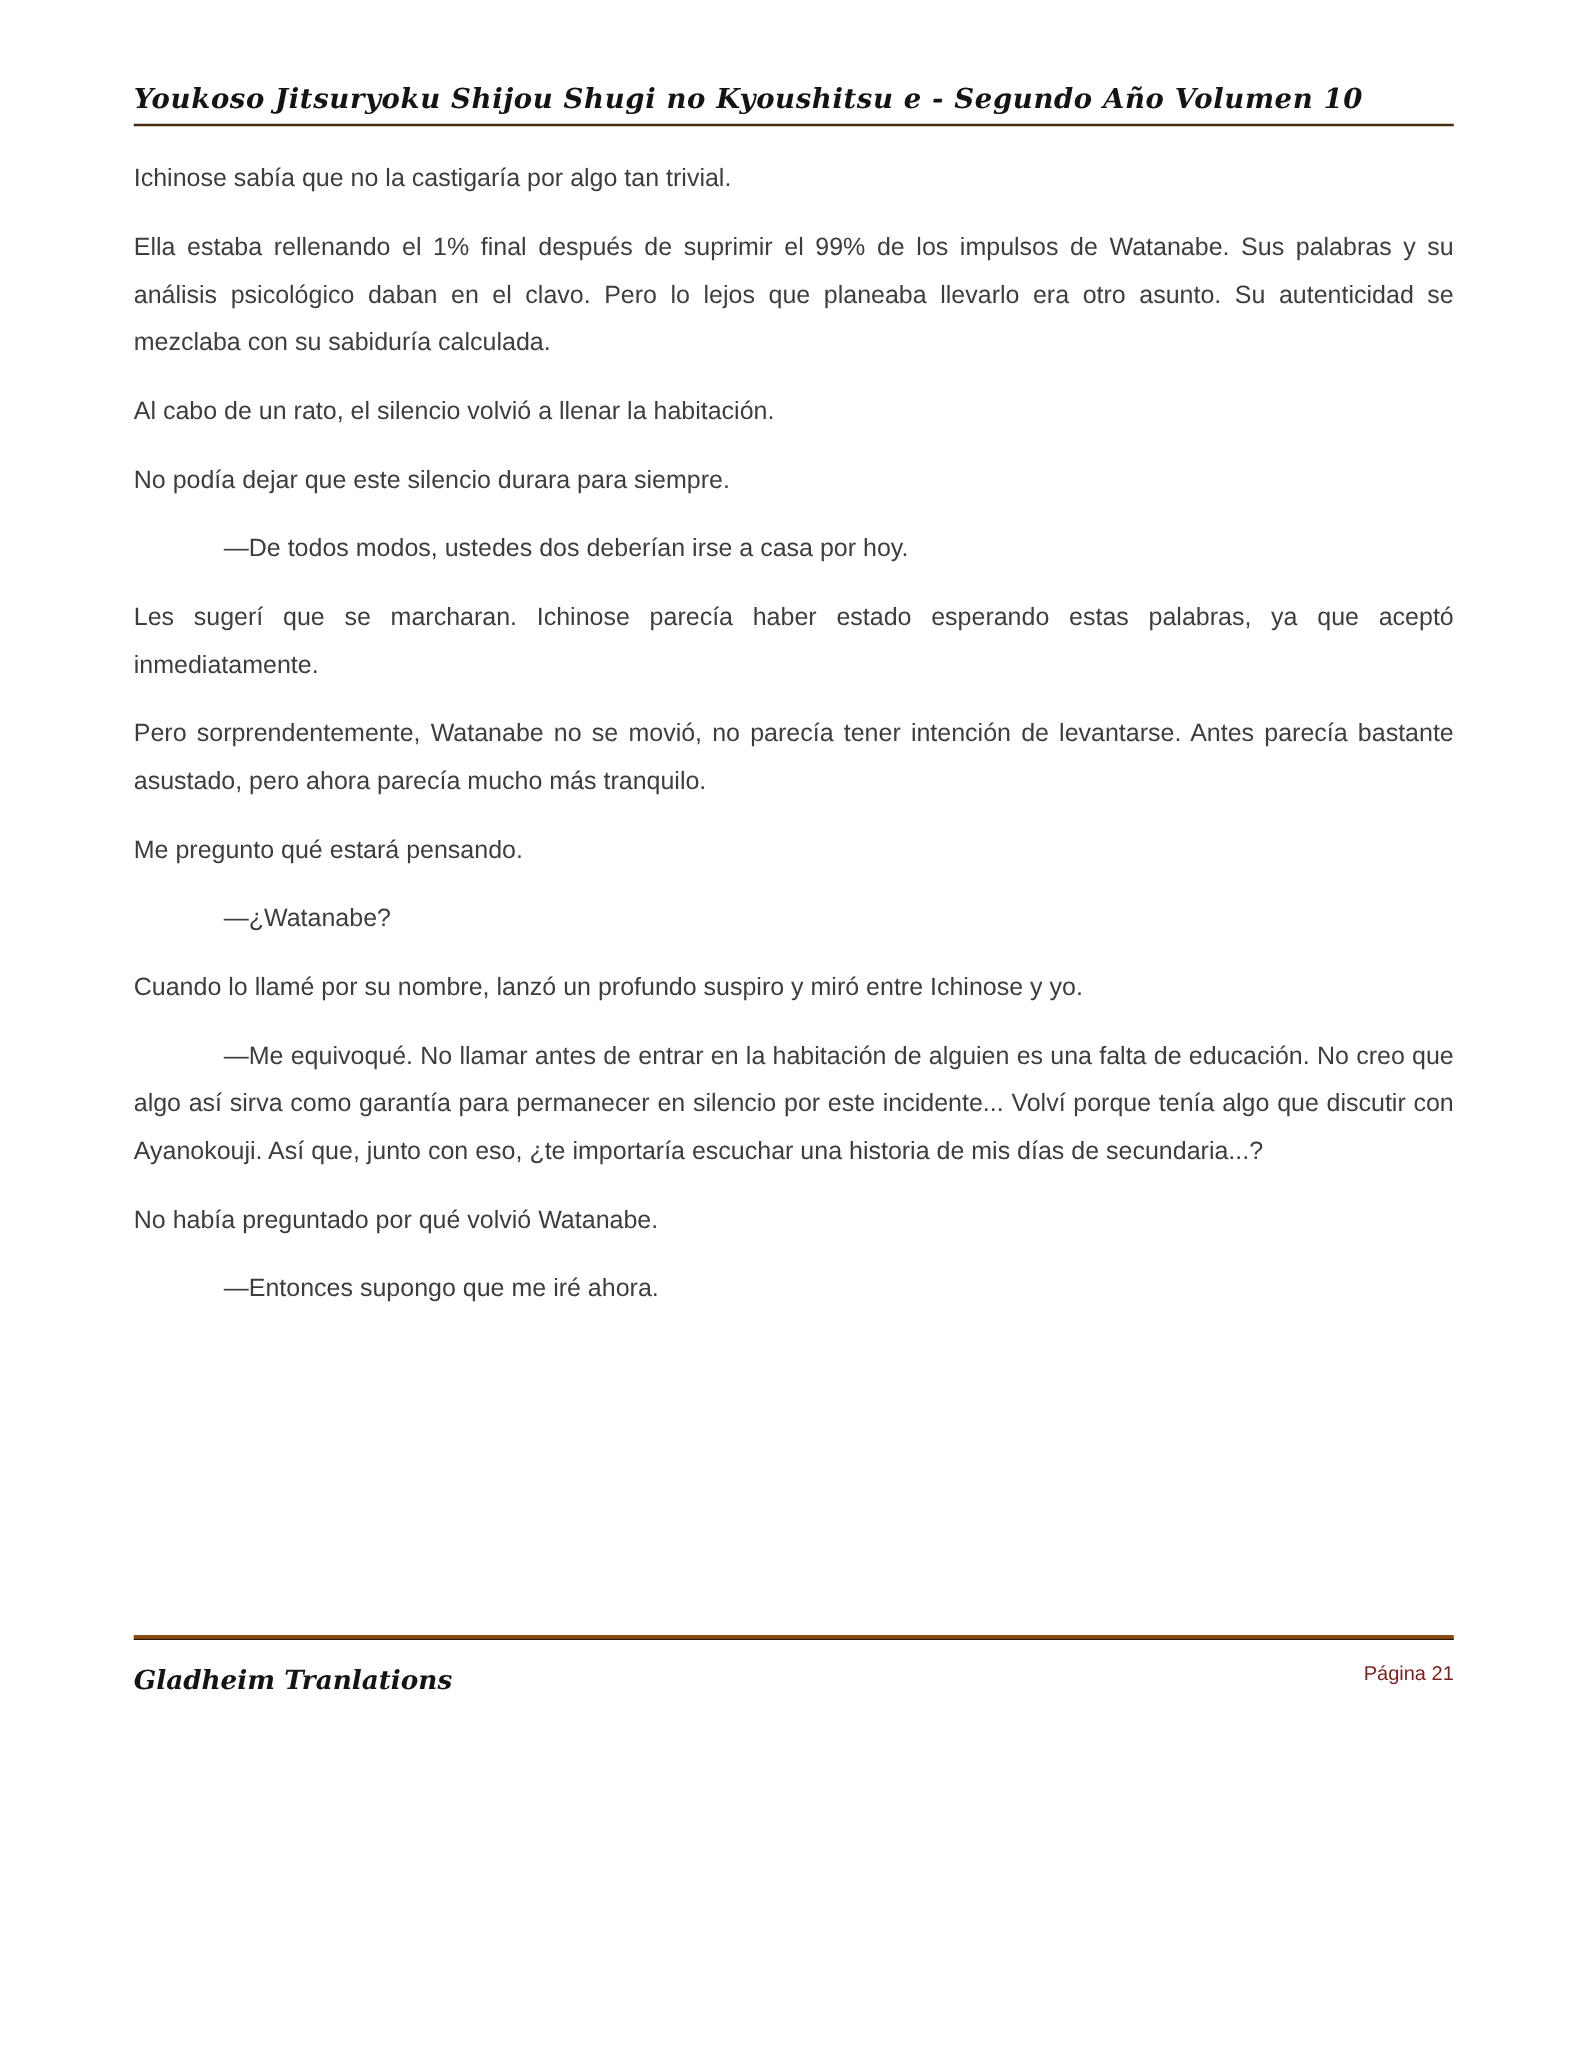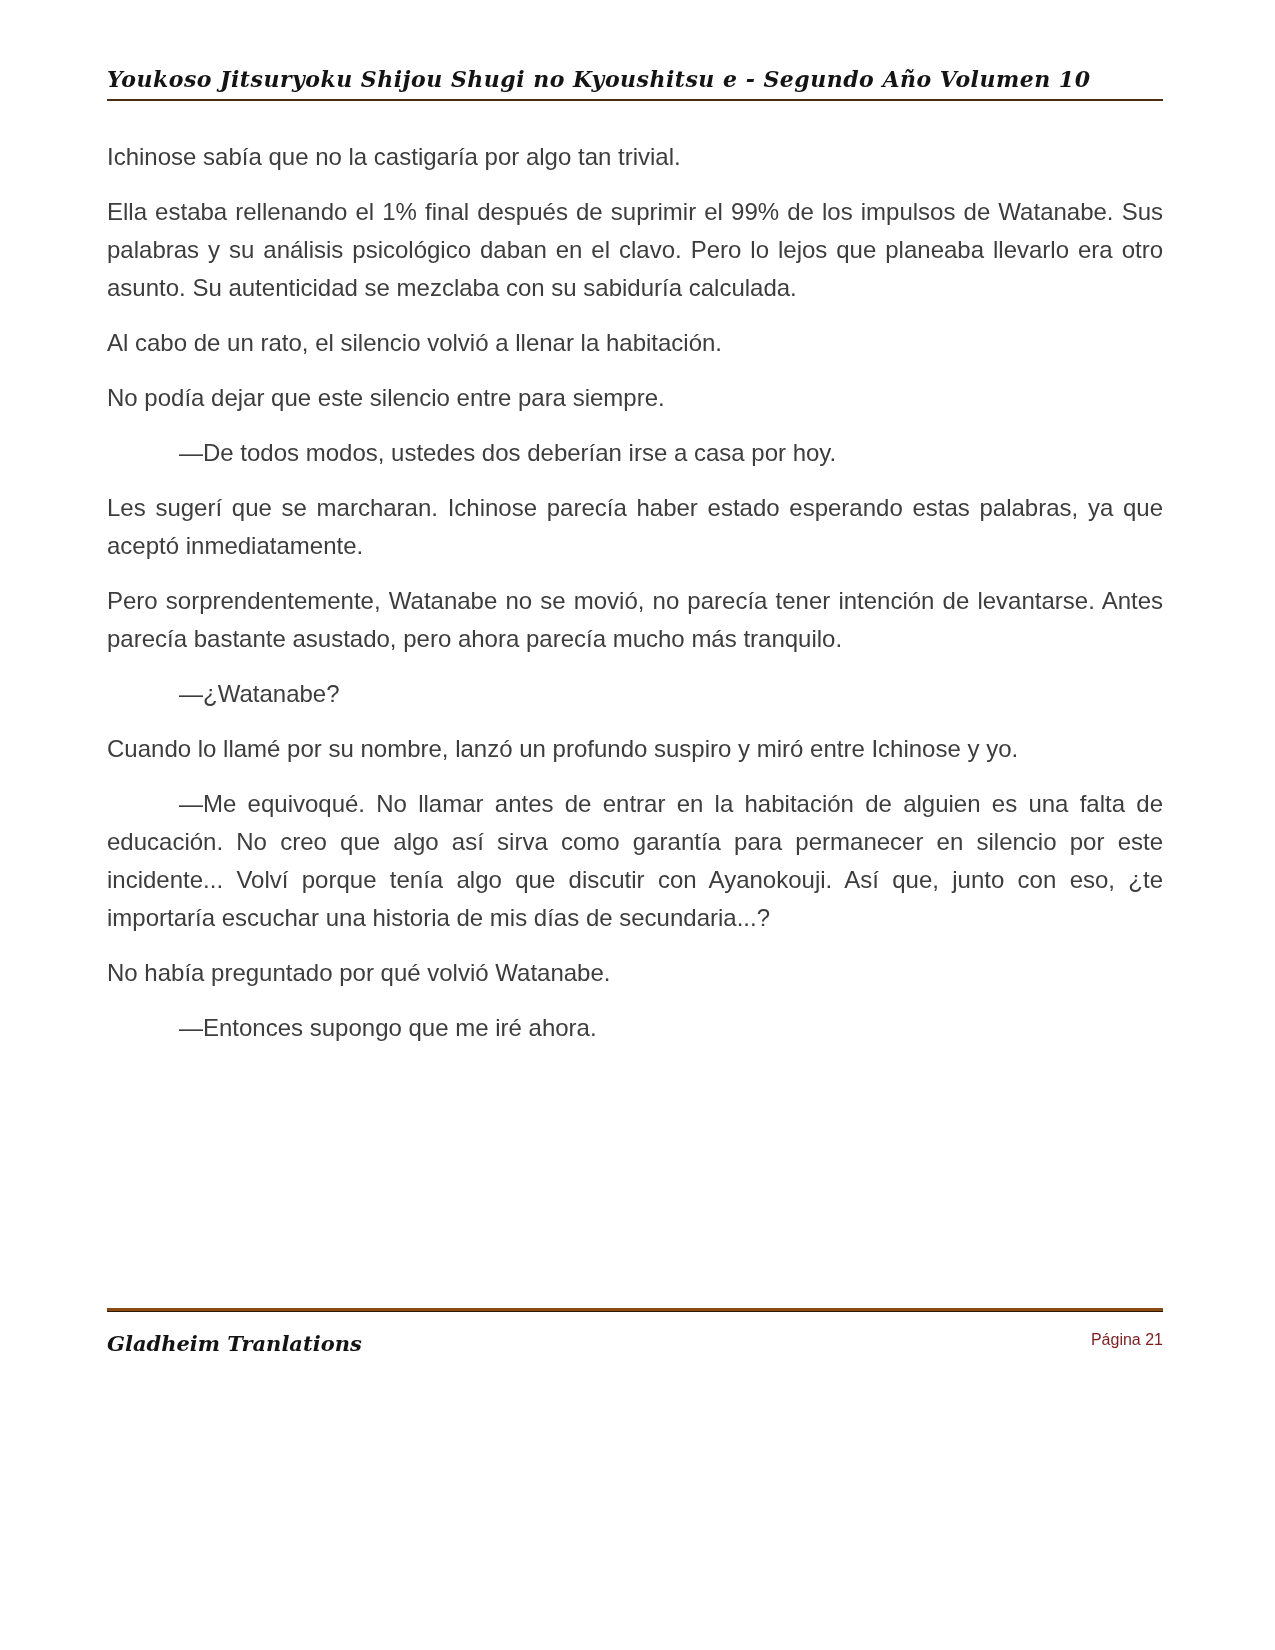--- a/index.html
+++ b/index.html
@@ -29,22 +29,22 @@
     letter-spacing: 0.5px;
     color: #141414;
     padding-bottom: 7px;
     border-bottom: 2px solid #4a2c10;
   }
 
   .body-text {
     position: absolute;
     left: 107px;
     right: 112px;
-    top: 138px;
-    font-size: 24px;
+    top: 124px;
+    font-size: 20px;
     line-height: 38px;
     color: #3d3d3d;
     text-align: justify;
   }
   .body-text p {
     margin: 0 0 17px 0;
   }
   .body-text p.indent {
     text-indent: 72px;
   }
@@ -86,24 +86,25 @@
 <div class="page">
 
   <div class="header">
     <div class="header-title">Youkoso Jitsuryoku Shijou Shugi no Kyoushitsu e - Segundo Año Volumen 10</div>
   </div>
 
   <div class="body-text">
     <p>Ichinose sabía que no la castigaría por algo tan trivial.</p>
     <p>Ella estaba rellenando el 1% final después de suprimir el 99% de los impulsos de Watanabe. Sus palabras y su análisis psicológico daban en el clavo. Pero lo lejos que planeaba llevarlo era otro asunto. Su autenticidad se mezclaba con su sabiduría calculada.</p>
     <p>Al cabo de un rato, el silencio volvió a llenar la habitación.</p>
-    <p>No podía dejar que este silencio entre para siempre.</p>
+    <p>No podía dejar que este silencio durara para siempre.</p>
     <p class="indent">—De todos modos, ustedes dos deberían irse a casa por hoy.</p>
     <p>Les sugerí que se marcharan. Ichinose parecía haber estado esperando estas palabras, ya que aceptó inmediatamente.</p>
     <p>Pero sorprendentemente, Watanabe no se movió, no parecía tener intención de levantarse. Antes parecía bastante asustado, pero ahora parecía mucho más tranquilo.</p>
+    <p>Me pregunto qué estará pensando.</p>
     <p class="indent">—¿Watanabe?</p>
     <p>Cuando lo llamé por su nombre, lanzó un profundo suspiro y miró entre Ichinose y yo.</p>
     <p class="indent">—Me equivoqué. No llamar antes de entrar en la habitación de alguien es una falta de educación. No creo que algo así sirva como garantía para permanecer en silencio por este incidente... Volví porque tenía algo que discutir con Ayanokouji. Así que, junto con eso, ¿te importaría escuchar una historia de mis días de secundaria...?</p>
     <p>No había preguntado por qué volvió Watanabe.</p>
     <p class="indent">—Entonces supongo que me iré ahora.</p>
   </div>
 
   <div class="footer-rule"></div>
 
   <div class="footer">

